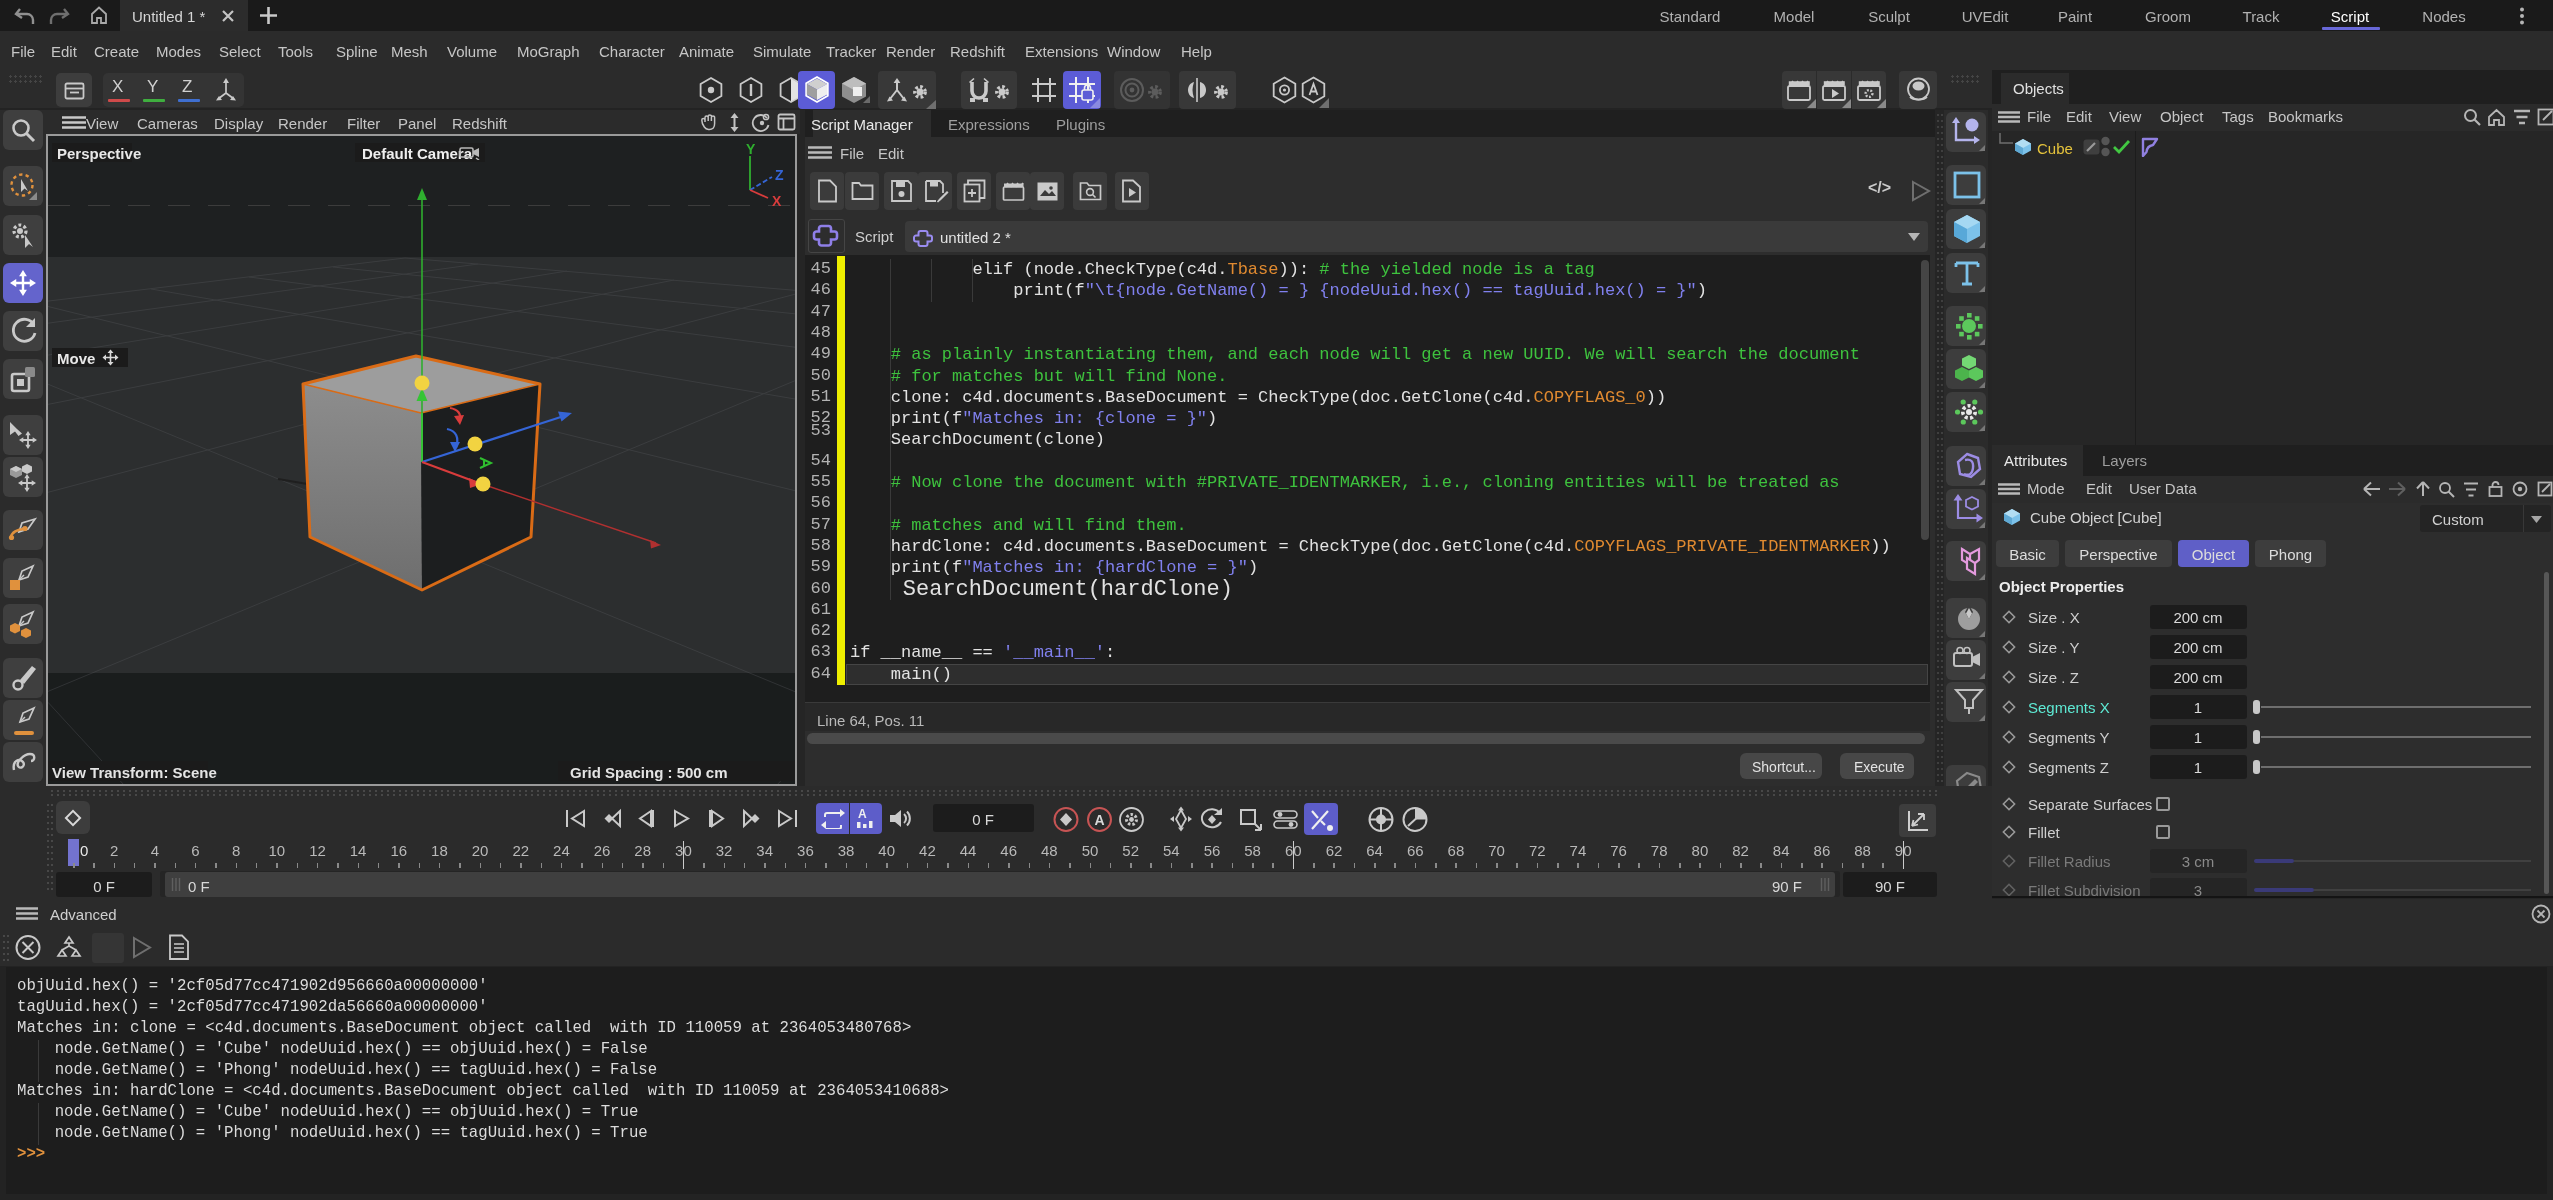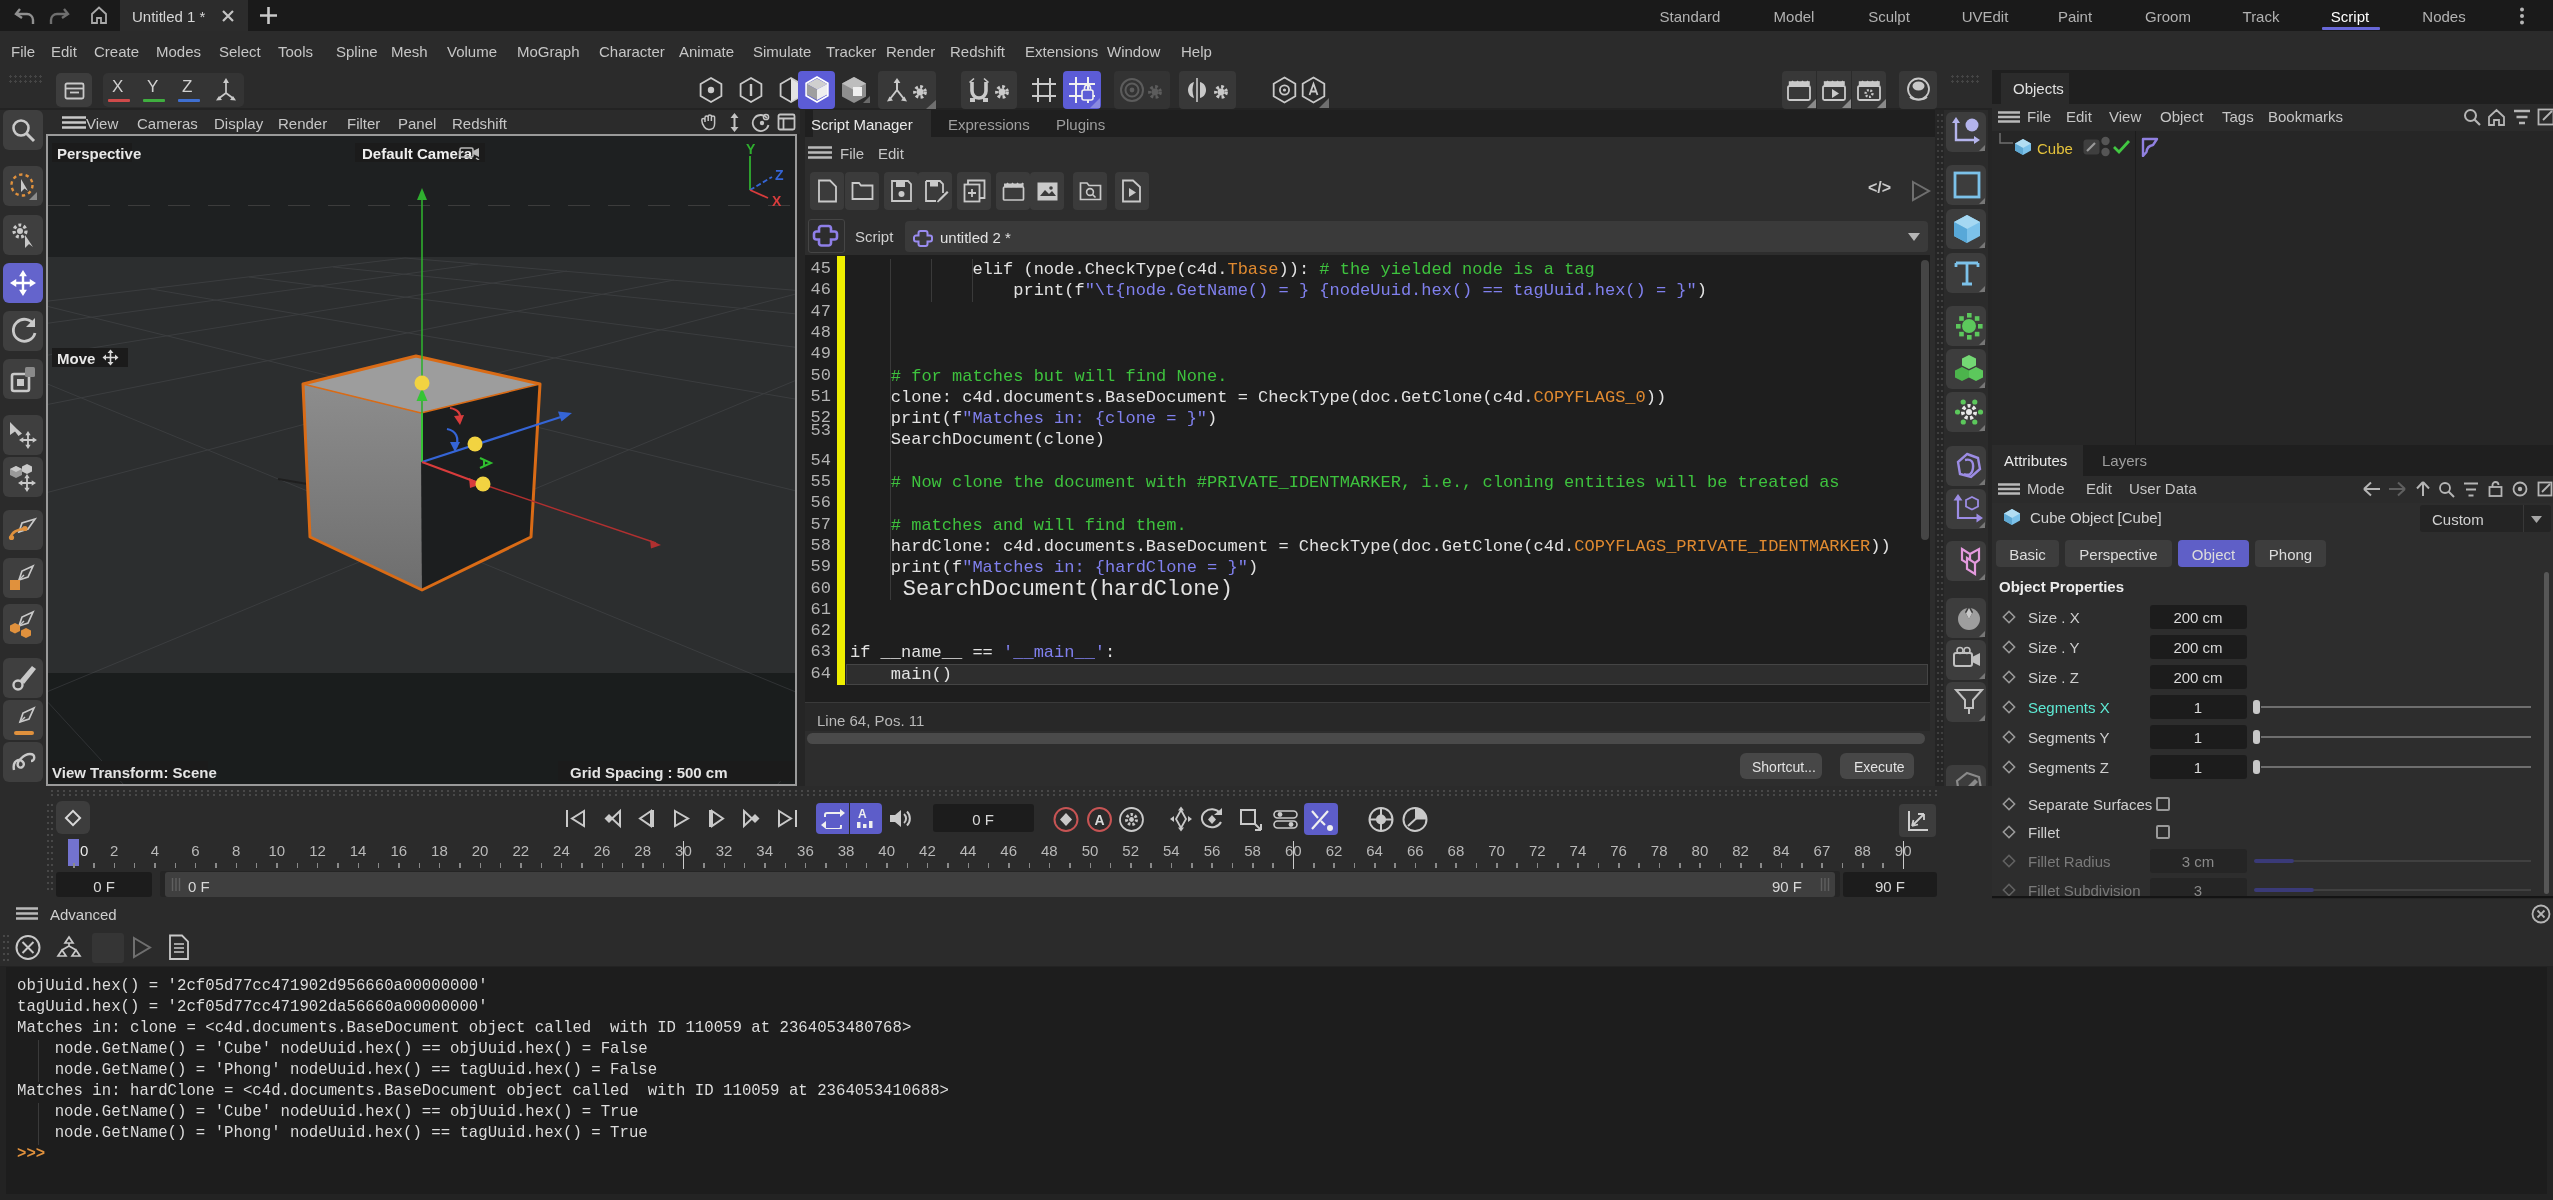--- a/index.html
+++ b/index.html
@@ -490,21 +490,21 @@
 <div style="left:972px;top:259px;width:1px;height:43px;background:#3a3a3a"></div>
 <div style="left:846px;top:664px;width:1082px;height:21px;background:#2e2e2e;border:1px solid #454545"></div>
 <div class="t mono" style="left:805px;top:259.0px;width:26px;text-align:right;font-size:17px;color:#b3b3b3">45</div>
 <div class="t mono" style="left:850.0px;top:259.0px;font-size:17px;line-height:21px;color:#e2e2e2"><span style="color:#e2e2e2">            elif (node.CheckType(c4d.</span><span style="color:#e08a30">Tbase</span><span style="color:#e2e2e2">)): </span><span style="color:#3ec23e"># the yielded node is a tag</span></div>
 <div class="t mono" style="left:805px;top:280.3px;width:26px;text-align:right;font-size:17px;color:#b3b3b3">46</div>
 <div class="t mono" style="left:850.0px;top:280.3px;font-size:17px;line-height:21px;color:#e2e2e2"><span style="color:#e2e2e2">                print(f</span><span style="color:#8080ee">"\t{node.GetName() = } {nodeUuid.hex() == tagUuid.hex() = }"</span><span style="color:#e2e2e2">)</span></div>
 <div class="t mono" style="left:805px;top:301.6px;width:26px;text-align:right;font-size:17px;color:#b3b3b3">47</div>
 <div class="t mono" style="left:805px;top:322.9px;width:26px;text-align:right;font-size:17px;color:#b3b3b3">48</div>
 <div class="t mono" style="left:850.0px;top:322.9px;font-size:17px;line-height:21px;color:#e2e2e2"><span style="color:#e2e2e2">    </span></div>
 <div class="t mono" style="left:805px;top:344.2px;width:26px;text-align:right;font-size:17px;color:#b3b3b3">49</div>
-<div class="t mono" style="left:850.0px;top:344.2px;font-size:17px;line-height:21px;color:#e2e2e2"><span style="color:#e2e2e2">    </span></div>
+<div class="t mono" style="left:850.0px;top:344.2px;font-size:17px;line-height:21px;color:#e2e2e2"><span style="color:#e2e2e2">    </span><span style="color:#3ec23e"># as plainly instantiating them, and each node will get a new UUID. We will search the document</span></div>
 <div class="t mono" style="left:805px;top:365.5px;width:26px;text-align:right;font-size:17px;color:#b3b3b3">50</div>
 <div class="t mono" style="left:850.0px;top:365.5px;font-size:17px;line-height:21px;color:#e2e2e2"><span style="color:#e2e2e2">    </span><span style="color:#3ec23e"># for matches but will find None.</span></div>
 <div class="t mono" style="left:805px;top:386.8px;width:26px;text-align:right;font-size:17px;color:#b3b3b3">51</div>
 <div class="t mono" style="left:850.0px;top:386.8px;font-size:17px;line-height:21px;color:#e2e2e2"><span style="color:#e2e2e2">    clone: c4d.documents.BaseDocument = CheckType(doc.GetClone(c4d.</span><span style="color:#e08a30">COPYFLAGS_0</span><span style="color:#e2e2e2">))</span></div>
 <div class="t mono" style="left:805px;top:408.1px;width:26px;text-align:right;font-size:17px;color:#b3b3b3">52</div>
 <div class="t mono" style="left:850.0px;top:408.1px;font-size:17px;line-height:21px;color:#e2e2e2"><span style="color:#e2e2e2">    print(f</span><span style="color:#8080ee">"Matches in: {clone = }"</span><span style="color:#e2e2e2">)</span></div>
 <div class="t mono" style="left:805px;top:421px;width:26px;text-align:right;font-size:17px;color:#b3b3b3">53</div>
 <div class="t mono" style="left:850.0px;top:429.4px;font-size:17px;line-height:21px;color:#e2e2e2"><span style="color:#e2e2e2">    SearchDocument(clone)</span></div>
 <div class="t mono" style="left:805px;top:450.7px;width:26px;text-align:right;font-size:17px;color:#b3b3b3">54</div>
 <div class="t mono" style="left:805px;top:472.0px;width:26px;text-align:right;font-size:17px;color:#b3b3b3">55</div>
@@ -987,21 +987,21 @@
 <div class="t" style="left:1415.3px;top:841px;transform:translateX(-50%);color:#b9b9b9">66</div>
 <div class="t" style="left:1455.9px;top:841px;transform:translateX(-50%);color:#b9b9b9">68</div>
 <div class="t" style="left:1496.6px;top:841px;transform:translateX(-50%);color:#b9b9b9">70</div>
 <div class="t" style="left:1537.3px;top:841px;transform:translateX(-50%);color:#b9b9b9">72</div>
 <div class="t" style="left:1577.9px;top:841px;transform:translateX(-50%);color:#b9b9b9">74</div>
 <div class="t" style="left:1618.6px;top:841px;transform:translateX(-50%);color:#b9b9b9">76</div>
 <div class="t" style="left:1659.2px;top:841px;transform:translateX(-50%);color:#b9b9b9">78</div>
 <div class="t" style="left:1699.9px;top:841px;transform:translateX(-50%);color:#b9b9b9">80</div>
 <div class="t" style="left:1740.6px;top:841px;transform:translateX(-50%);color:#b9b9b9">82</div>
 <div class="t" style="left:1781.2px;top:841px;transform:translateX(-50%);color:#b9b9b9">84</div>
-<div class="t" style="left:1821.9px;top:841px;transform:translateX(-50%);color:#b9b9b9">67</div>
+<div class="t" style="left:1821.9px;top:841px;transform:translateX(-50%);color:#b9b9b9">86</div>
 <div class="t" style="left:1862.5px;top:841px;transform:translateX(-50%);color:#b9b9b9">88</div>
 <div class="t" style="left:1903.2px;top:841px;transform:translateX(-50%);color:#b9b9b9">90</div>
 <div style="left:73px;top:863px;width:1831px;height:5px;background:repeating-linear-gradient(90deg,#8a8a8a 0 1.5px,transparent 1.5px 20.33px)"></div>
 <div style="left:683px;top:841px;width:1px;height:28px;background:#cccccc"></div>
 <div style="left:1293px;top:841px;width:1px;height:28px;background:#cccccc"></div>
 <div style="left:1903px;top:841px;width:1px;height:28px;background:#cccccc"></div>
 <div style="left:56px;top:872px;width:96px;height:25px;background:#1c1c1c;border-radius:3px"></div>
 <div class="t" style="left:104px;top:877px;transform:translateX(-50%);color:#d8d8d8">0 F</div>
 <div style="left:160px;top:871px;width:1680px;height:26px;background:#252525;border-radius:3px"></div>
 <div style="left:165px;top:872px;width:1670px;height:25px;background:#3f3f3f;border-radius:3px"></div>

